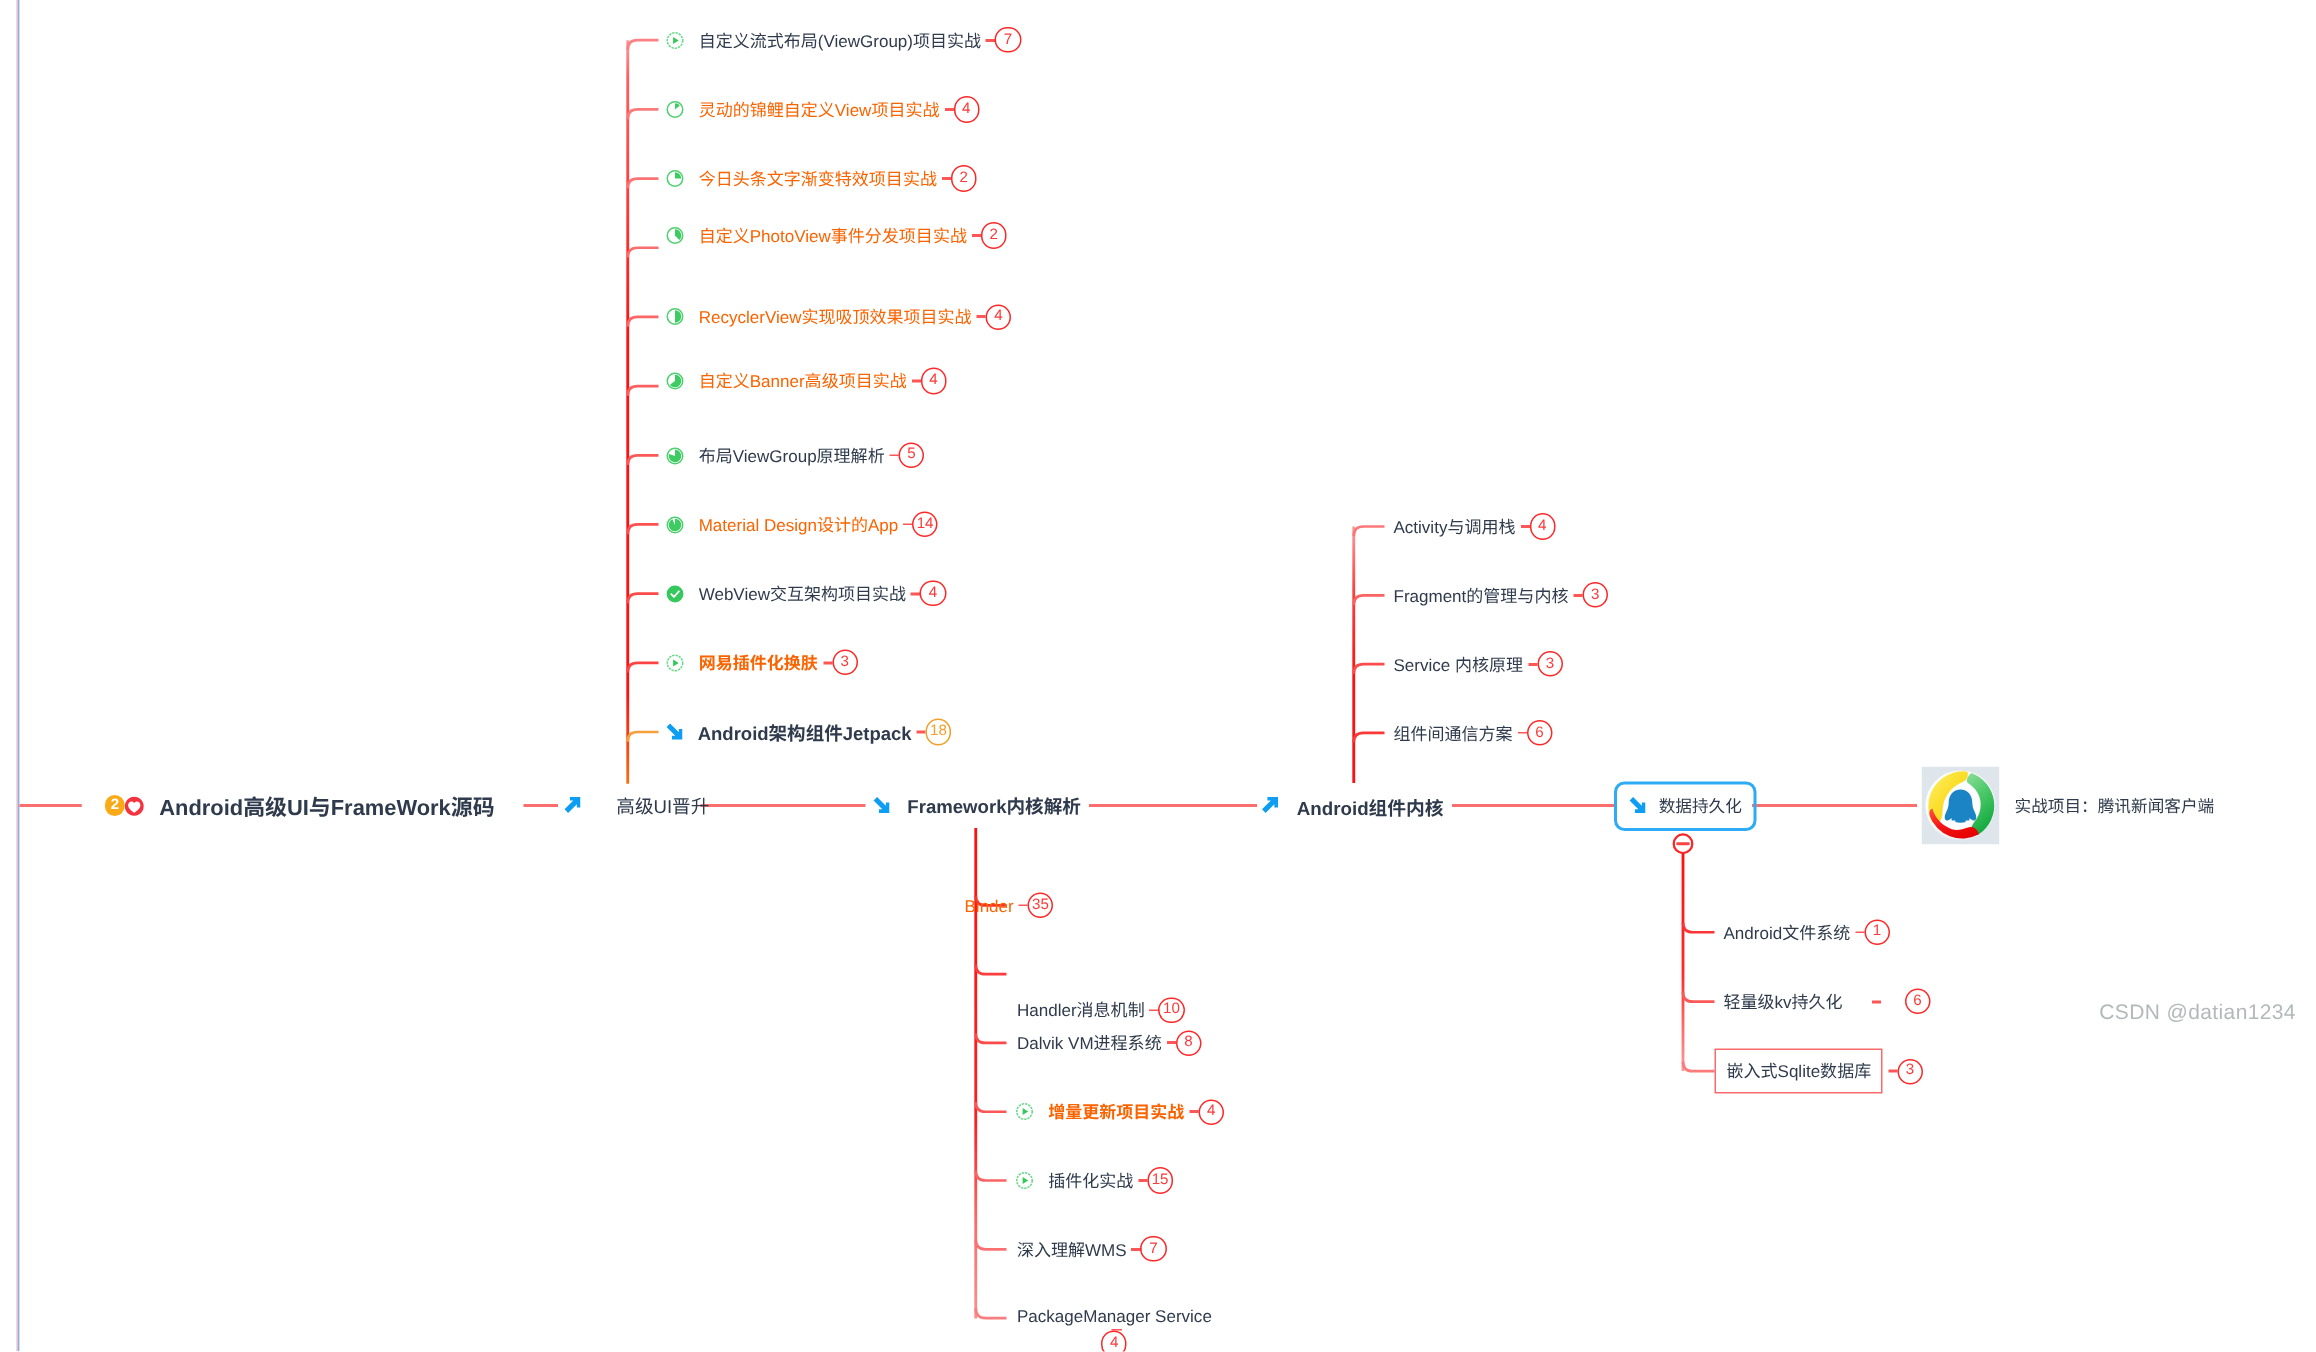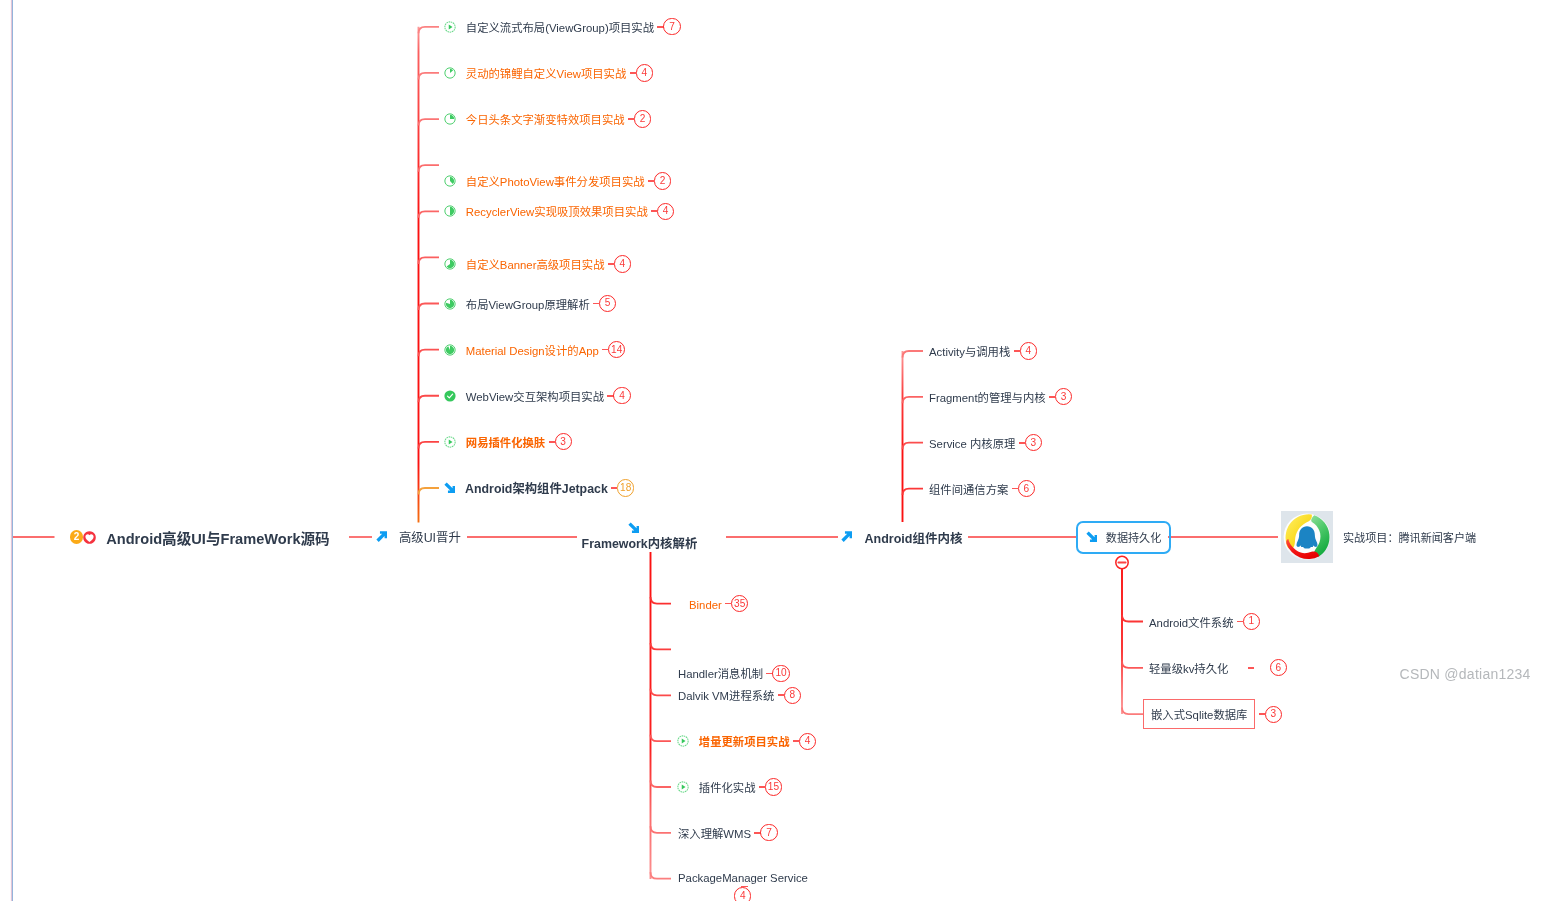--- a/index.html
+++ b/index.html
@@ -131,39 +131,39 @@
       </div>
       <div class="node orange" style="left: 443.8px; top: 108.04px;">
         <span class="ico"><svg width="12" height="12" viewBox="0 0 12 12">
     <circle cx="6" cy="6" r="5.15" fill="none" stroke="#4ccf6d" stroke-width="1.0"></circle>
     <path d="M 6 6 L 6 1.8499999999999996 A 4.15 4.15 0 0 1 10.15 6.00 Z" fill="#3ecb62"></path>
           </svg></span>
         <span><span class="label">今日头条文字渐变特效项目实战</span></span>
         <span class="stub"></span>
         <span class="badge">2</span>
       </div>
-      <div class="node orange" style="left: 443.8px; top: 170px;">
+      <div class="node orange" style="left: 443.8px; top: 146px;">
         <span class="ico"><svg width="12" height="12" viewBox="0 0 12 12">
     <circle cx="6" cy="6" r="5.15" fill="none" stroke="#4ccf6d" stroke-width="1.0"></circle>
     <path d="M 6 6 L 6 1.8499999999999996 A 4.15 4.15 0 0 1 8.84 9.03 Z" fill="#3ecb62"></path>
           </svg></span>
         <span><span class="label">自定义PhotoView事件分发项目实战</span></span>
         <span class="stub"></span>
         <span class="badge">2</span>
       </div>
       <div class="node orange" style="left: 443.8px; top: 200.28px;">
         <span class="ico"><svg width="12" height="12" viewBox="0 0 12 12">
     <circle cx="6" cy="6" r="5.15" fill="none" stroke="#4ccf6d" stroke-width="1.0"></circle>
     <path d="M 6 6 L 6 1.8499999999999996 A 4.15 4.15 0 0 1 6.00 10.15 Z" fill="#3ecb62"></path>
           </svg></span>
         <span><span class="label">RecyclerView实现吸顶效果项目实战</span></span>
         <span class="stub"></span>
         <span class="badge">4</span>
       </div>
-      <div class="node orange" style="left: 443.8px; top: 253px; justify-content: flex-end;">
+      <div class="node orange" style="left: 443.8px; top: 243px; justify-content: flex-end;">
         <span class="ico"><svg width="12" height="12" viewBox="0 0 12 12">
     <circle cx="6" cy="6" r="5.15" fill="none" stroke="#4ccf6d" stroke-width="1.0"></circle>
     <path d="M 6 6 L 6 1.8499999999999996 A 4.15 4.15 0 1 1 2.64 8.44 Z" fill="#3ecb62"></path>
           </svg></span>
         <span><span class="label">自定义Banner高级项目实战</span></span>
         <span class="stub"></span>
         <span class="badge">4</span>
       </div>
       <div class="node" style="left: 443.8px; top: 292.52px;">
         <span class="ico"><svg width="12" height="12" viewBox="0 0 12 12">
@@ -203,21 +203,21 @@
       </div>
       <div class="node bold big" style="left: 443.8px; top: 477px;">
         <span class="ico"><svg width="11.3" height="11.3" viewBox="0 0 12 12">
       <path d="M0.4 2.9 L6.6 9.1 L4.2 9.1 L4.2 11.65 L11.7 11.65 L11.7 4.25
                L9.1 4.25 L9.1 6.6 L2.9 0.4 Z" fill="#0d9df2"></path>
           </svg></span>
         <span><span class="label">Android架构组件Jetpack</span></span>
         <span class="stub"></span>
         <span class="badge orange">18</span>
       </div>
-      <div class="node orange" style="left: 689px; top: 592.6px;">
+      <div class="node orange" style="left: 643px; top: 592.6px;">
         <span><span class="label">Binder</span></span>
         <span class="stub"></span>
         <span class="badge">35</span>
       </div>
       <div class="node" style="left: 678px; top: 638.45px; margin-top: 24px;">
         <span><span class="label">Handler消息机制</span></span>
         <span class="stub"></span>
         <span class="badge">10</span>
       </div>
       <div class="node" style="left: 678px; top: 684.3px;">
@@ -292,30 +292,30 @@
         <span class="ico" style="margin-right: 0px;"><span class="numbadge">2</span></span>
         <span class="ico" style="margin-right: 10px;"><svg width="13" height="13" viewBox="0 0 13 13">
       <path d="M6.5 0.2 A6.3 6.3 0 1 1 6.49 0.2 Z
                M6.5 10.9 C4.3 9.3 2.4 7.8 2.4 5.8 C2.4 4.35 3.45 3.35 4.75 3.35
                C5.5 3.35 6.15 3.75 6.5 4.35 C6.85 3.75 7.5 3.35 8.25 3.35
                C9.55 3.35 10.6 4.35 10.6 5.8 C10.6 7.8 8.7 9.3 6.5 10.9 Z" fill="#f5333f" fill-rule="evenodd"></path>
           </svg></span>
         <span class="label">Android高级UI与FrameWork源码</span>
       </div>
       <div class="node lvl1" id="branch-ui" style="left: 375.6px; top: 526px;">
-        <span style="display: flex; align-items: center;">
+        <span style="display: flex; align-items: center; gap: 12px;">
           <span class="ico" style="margin-right: 12px;"><svg width="11.3" height="11.3" viewBox="0 0 12 12">
       <path d="M0.4 9.1 L6.6 2.9 L4.2 2.9 L4.2 0.35 L11.7 0.35 L11.7 7.75
                L9.1 7.75 L9.1 5.4 L2.9 11.6 Z" fill="#0d9df2"></path>
             </svg></span>
           <span class="label">高级UI晋升</span>
         </span>
       </div>
       <div class="node lvl1b" id="branch-fw" style="left: 581.6px; top: 526px;">
-        <span style="display: flex; align-items: center; flex-direction: column;">
+        <span style="display: flex; align-items: center;">
           <span class="ico" style="margin-right: 12px;"><svg width="11.3" height="11.3" viewBox="0 0 12 12">
       <path d="M0.4 2.9 L6.6 9.1 L4.2 9.1 L4.2 11.65 L11.7 11.65 L11.7 4.25
                L9.1 4.25 L9.1 6.6 L2.9 0.4 Z" fill="#0d9df2"></path>
             </svg></span>
           <span class="label">Framework内核解析</span>
         </span>
       </div>
       <div class="node lvl1c" id="branch-comp" style="left: 841.2px; top: 526px;">
         <span style="display: flex; align-items: center;">
           <span class="ico" style="margin-right: 12px;"><svg width="11.3" height="11.3" viewBox="0 0 12 12">

